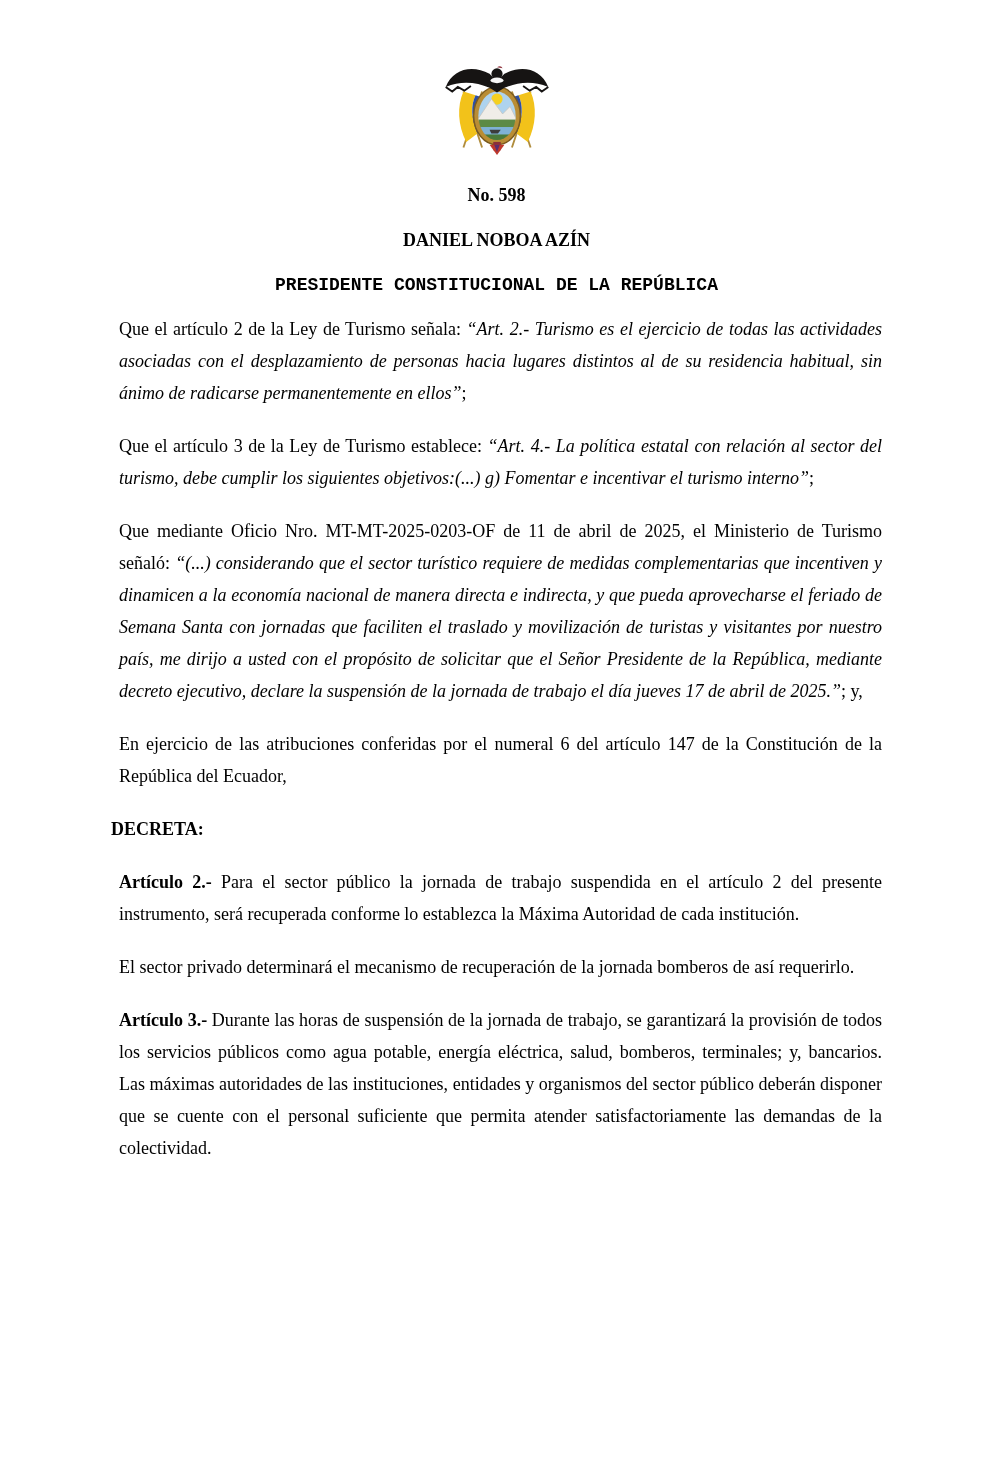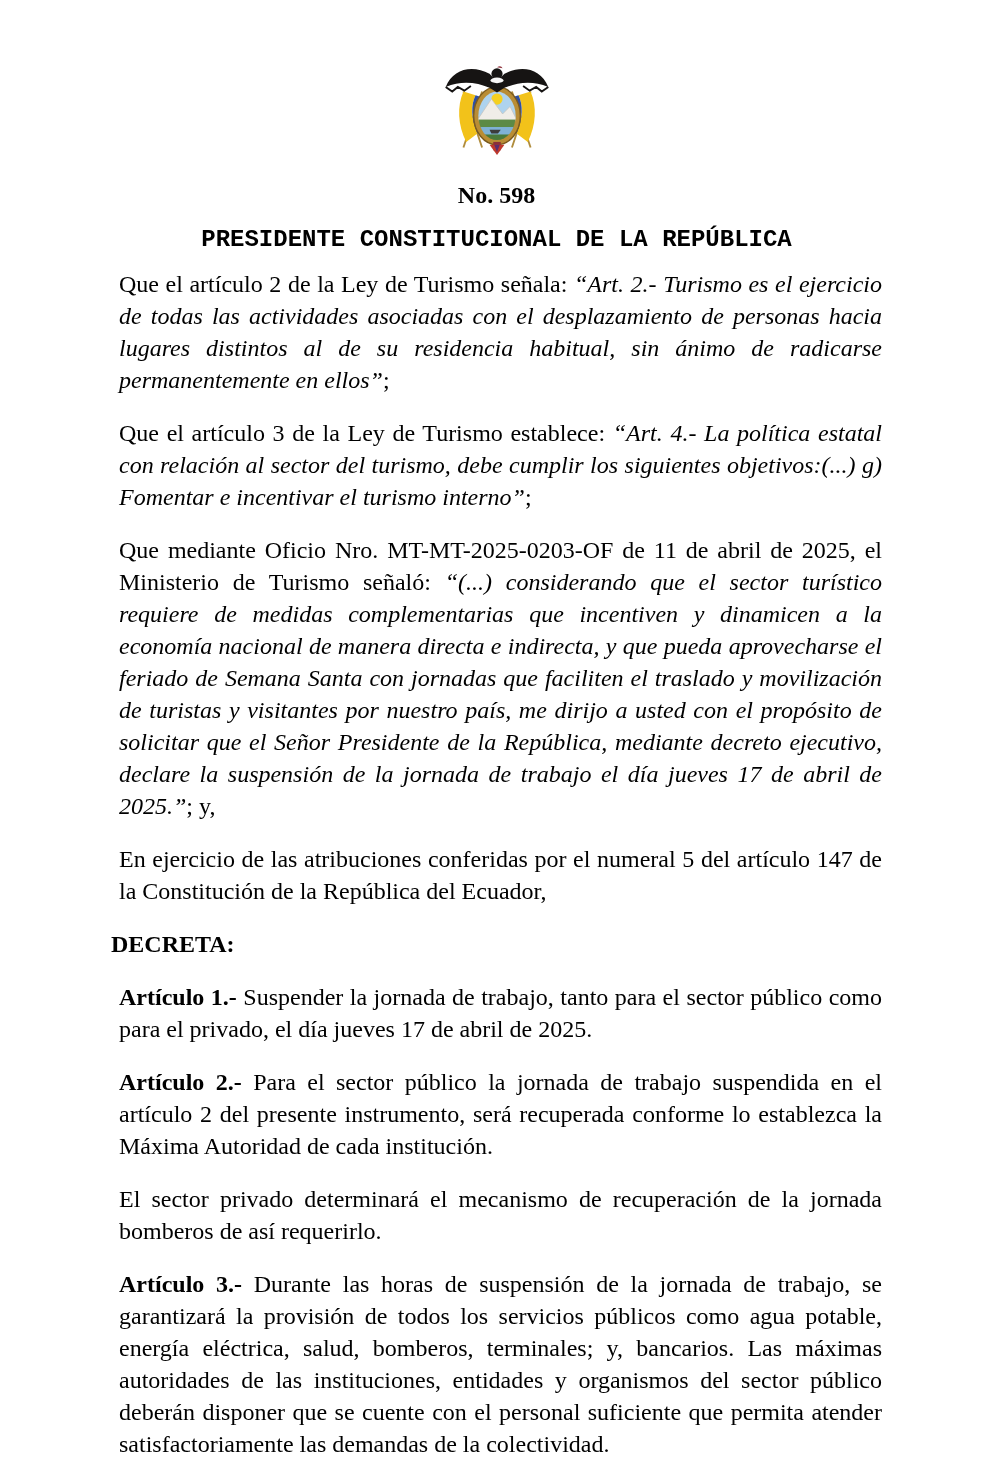--- a/index.html
+++ b/index.html
@@ -5,21 +5,21 @@
   * { margin: 0; padding: 0; box-sizing: border-box; }
   html, body { background: #ffffff; }
   .page {
     position: relative;
     width: 977px;
     height: 1475px;
     margin: 0 auto;
     background: #ffffff;
     color: #000000;
     font-family: "Liberation Serif", serif;
-    font-size: 24px;
+    font-size: 18px;
     line-height: 32px;
     padding: 58px 103px 0 103px;
     overflow: hidden;
   }
   .emblem {
     display: block;
     width: 114px;
     height: 97px;
     margin: 0 auto 24px auto;
   }
@@ -95,33 +95,33 @@
     </g>
 
     <g>
       <rect x="56" y="90" width="8" height="9" fill="#8c2f39"></rect>
       <path d="M52,93 L68,93 L60,104 Z" fill="#c0392b"></path>
       <path d="M57,93 L60,101 L63,93" fill="#5b2d6e"></path>
     </g>
   </svg>
 
   <p class="hdr">No. 598</p>
+  <p class="hdr">DANIEL NOBOA AZÍN</p>
   <p class="hdr hdr-last">PRESIDENTE CONSTITUCIONAL DE LA REPÚBLICA</p>
 
   <p class="para"><span>Que el artículo 2 de la Ley de Turismo señala: </span><span class="quote">“Art. 2.- Turismo es el ejercicio de todas las actividades asociadas con el desplazamiento de personas hacia lugares distintos al de su residencia habitual, sin ánimo de radicarse permanentemente en ellos”</span><span>;</span></p>
 
   <p class="para"><span>Que el artículo 3 de la Ley de Turismo establece: </span><span class="quote">“Art. 4.- La política estatal con relación al sector del turismo, debe cumplir los siguientes objetivos:(...) g) Fomentar e incentivar el turismo interno”</span><span>;</span></p>
 
   <p class="para"><span>Que mediante Oficio Nro. MT-MT-2025-0203-OF de 11 de abril de 2025, el Ministerio de Turismo señaló: </span><span class="quote">“(...) considerando que el sector turístico requiere de medidas complementarias que incentiven y dinamicen a la economía nacional de manera directa e indirecta, y que pueda aprovecharse el feriado de Semana Santa con jornadas que faciliten el traslado y movilización de turistas y visitantes por nuestro país, me dirijo a usted con el propósito de solicitar que el Señor Presidente de la República, mediante decreto ejecutivo, declare la suspensión de la jornada de trabajo el día jueves 17 de abril de 2025.”</span><span>; y,</span></p>
 
-  <p class="para">En ejercicio de las atribuciones conferidas por el numeral 5 del artículo 147 de la Constitución de la República del Ecuador,</p>
+  <p class="para">En ejercicio de las atribuciones conferidas por el numeral 6 del artículo 147 de la Constitución de la República del Ecuador,</p>
 
   <p class="decree-heading">DECRETA:</p>
 
-  <p class="para"><span class="art-label">Artículo 1.-</span><span> Suspender la jornada de trabajo, tanto para el sector público como para el privado, el día jueves 17 de abril de 2025.</span></p>
 
   <p class="para"><span class="art-label">Artículo 2.-</span><span> Para el sector público la jornada de trabajo suspendida en el artículo 2 del presente instrumento, será recuperada conforme lo establezca la Máxima Autoridad de cada institución.</span></p>
 
   <p class="para">El sector privado determinará el mecanismo de recuperación de la jornada bomberos de así requerirlo.</p>
 
   <p class="para"><span class="art-label">Artículo 3.-</span><span> Durante las horas de suspensión de la jornada de trabajo, se garantizará la provisión de todos los servicios públicos como agua potable, energía eléctrica, salud, bomberos, terminales; y, bancarios. Las máximas autoridades de las instituciones, entidades y organismos del sector público deberán disponer que se cuente con el personal suficiente que permita atender satisfactoriamente las demandas de la colectividad.</span></p>
 
 </div>
 
 </body></html>

